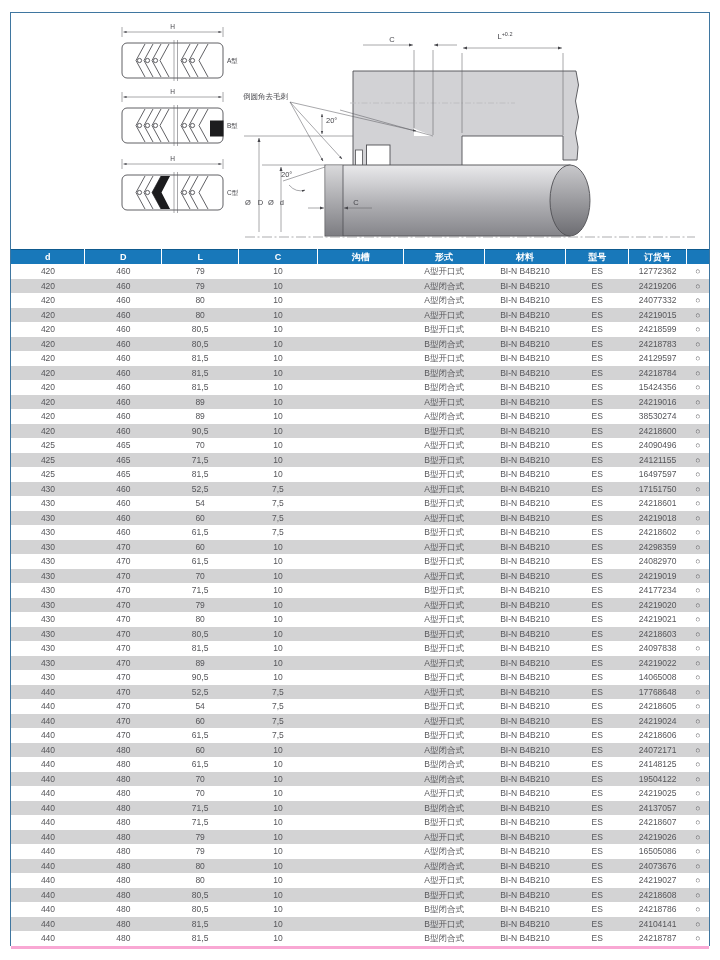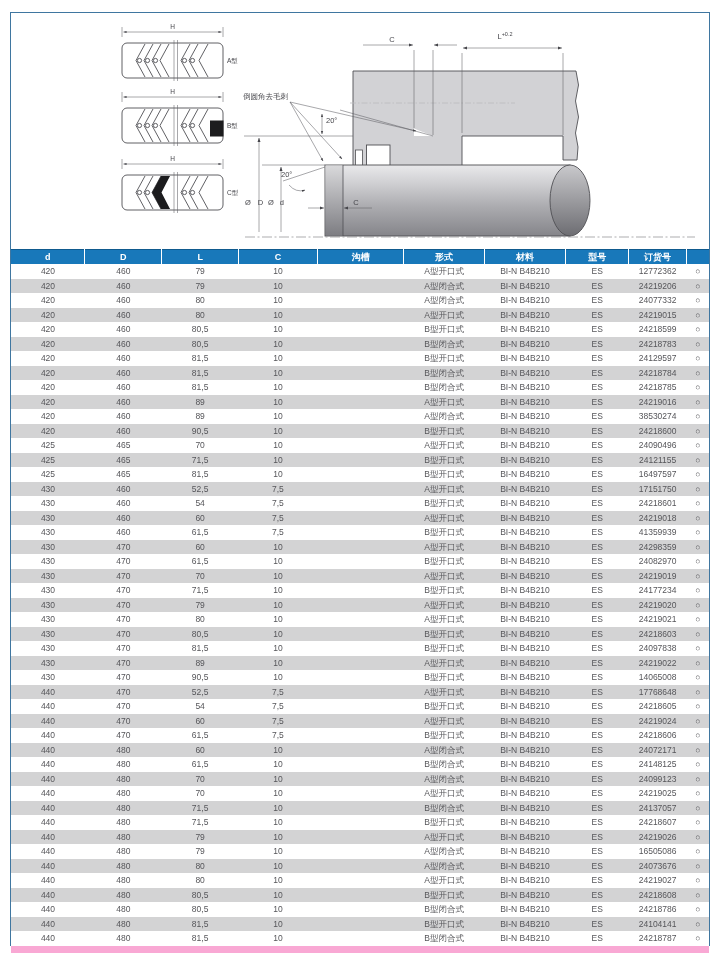--- a/index.html
+++ b/index.html
@@ -6,21 +6,21 @@
   body{width:720px;height:960px;position:relative;font-family:"Liberation Sans",sans-serif;overflow:hidden;}
   .page-frame{position:absolute;left:10px;top:12px;width:700px;height:934px;border:1px solid #3f76a0;box-sizing:border-box;background:#ffffff;}
   .diagram-area{position:relative;width:698px;height:236px;}
   .diagram-area svg{display:block;}
   table.parts{border-collapse:collapse;width:698px;table-layout:fixed;}
   table.parts th{background:#1878ba;color:#ffffff;font-size:9px;font-weight:bold;height:14px;padding:0;border-right:1.5px solid #ffffff;border-top:1.5px solid #0f5a8e;line-height:14px;}
   table.parts th:last-child{border-right:none;}
   table.parts td{text-align:center;font-size:8.5px;color:#56565a;height:14.5px;line-height:14.5px;padding:0;white-space:nowrap;overflow:hidden;}
   table.parts tbody tr:nth-child(even){background:#d3d3d4;}
   table.parts tbody tr:nth-child(odd){background:#ffffff;}
-  table.parts tbody{border-bottom:7px solid #f9a8d4;}
+  table.parts tbody{border-bottom:3px solid #f9a8d4;}
   td.status-cell{font-size:8px;color:#8a8a8e;}
   
   .ln{stroke:#4f4f53;stroke-width:0.9;fill:none;}
   .thin{stroke:#5f5f64;stroke-width:0.55;fill:none;}
   .dtext{font-size:7.5px;fill:#45454a;font-family:"Liberation Sans",sans-serif;}
   .stext{font-size:6.5px;fill:#45454a;font-family:"Liberation Sans",sans-serif;}
 </style>
 </head>
 <body>
 
@@ -264,21 +264,21 @@
         </tr>
         <tr>
           <td>420</td>
           <td>460</td>
           <td>81,5</td>
           <td>10</td>
           <td></td>
           <td>B型闭合式</td>
           <td>BI-N B4B210</td>
           <td>ES</td>
-          <td>24218785</td>
+          <td>15424356</td>
           <td class="status-cell">○</td>
         </tr>
         <tr>
           <td>420</td>
           <td>460</td>
           <td>89</td>
           <td>10</td>
           <td></td>
           <td>A型开口式</td>
           <td>BI-N B4B210</td>
@@ -384,21 +384,21 @@
         </tr>
         <tr>
           <td>430</td>
           <td>460</td>
           <td>61,5</td>
           <td>7,5</td>
           <td></td>
           <td>B型开口式</td>
           <td>BI-N B4B210</td>
           <td>ES</td>
-          <td>41359939</td>
+          <td>24218602</td>
           <td class="status-cell">○</td>
         </tr>
         <tr>
           <td>430</td>
           <td>470</td>
           <td>60</td>
           <td>10</td>
           <td></td>
           <td>A型开口式</td>
           <td>BI-N B4B210</td>
@@ -588,21 +588,21 @@
         </tr>
         <tr>
           <td>440</td>
           <td>480</td>
           <td>70</td>
           <td>10</td>
           <td></td>
           <td>A型闭合式</td>
           <td>BI-N B4B210</td>
           <td>ES</td>
-          <td>24099123</td>
+          <td>19504122</td>
           <td class="status-cell">○</td>
         </tr>
         <tr>
           <td>440</td>
           <td>480</td>
           <td>70</td>
           <td>10</td>
           <td></td>
           <td>A型开口式</td>
           <td>BI-N B4B210</td>

